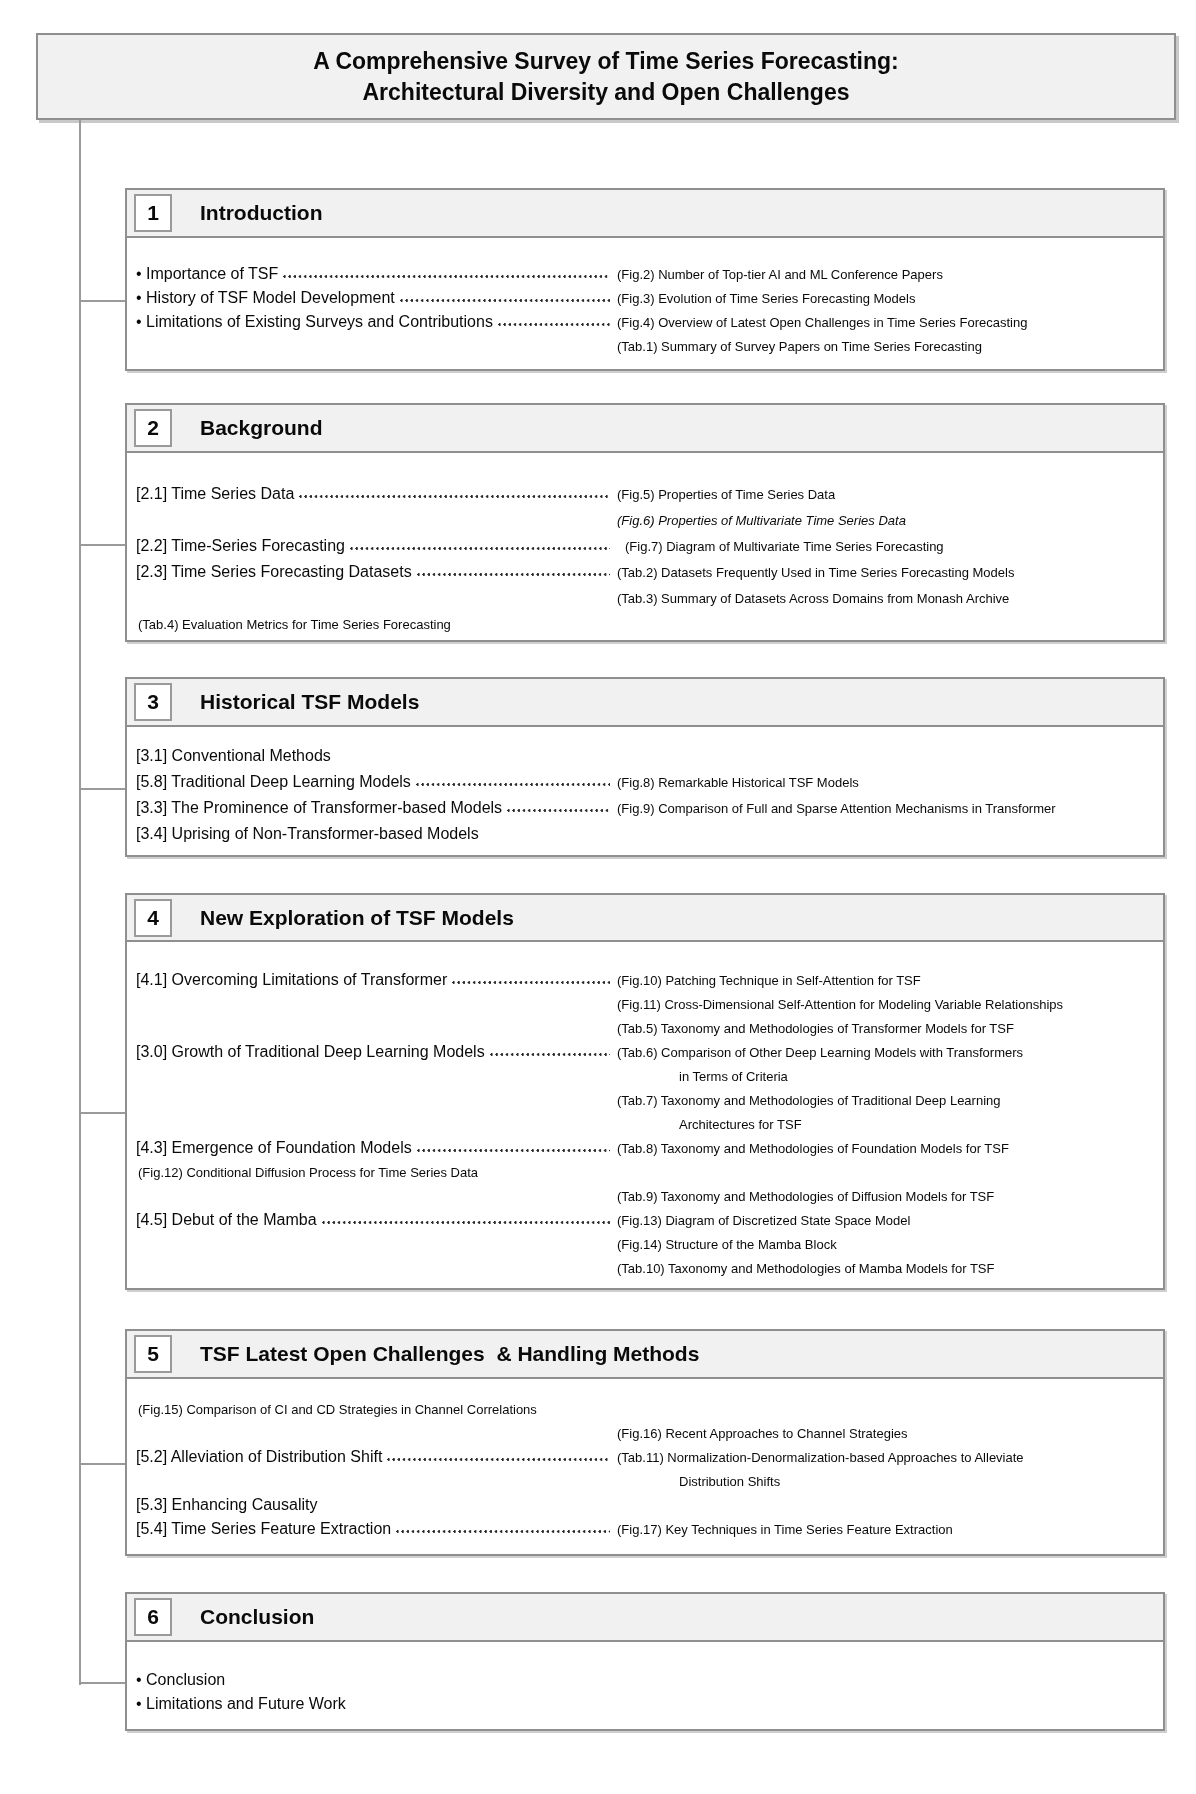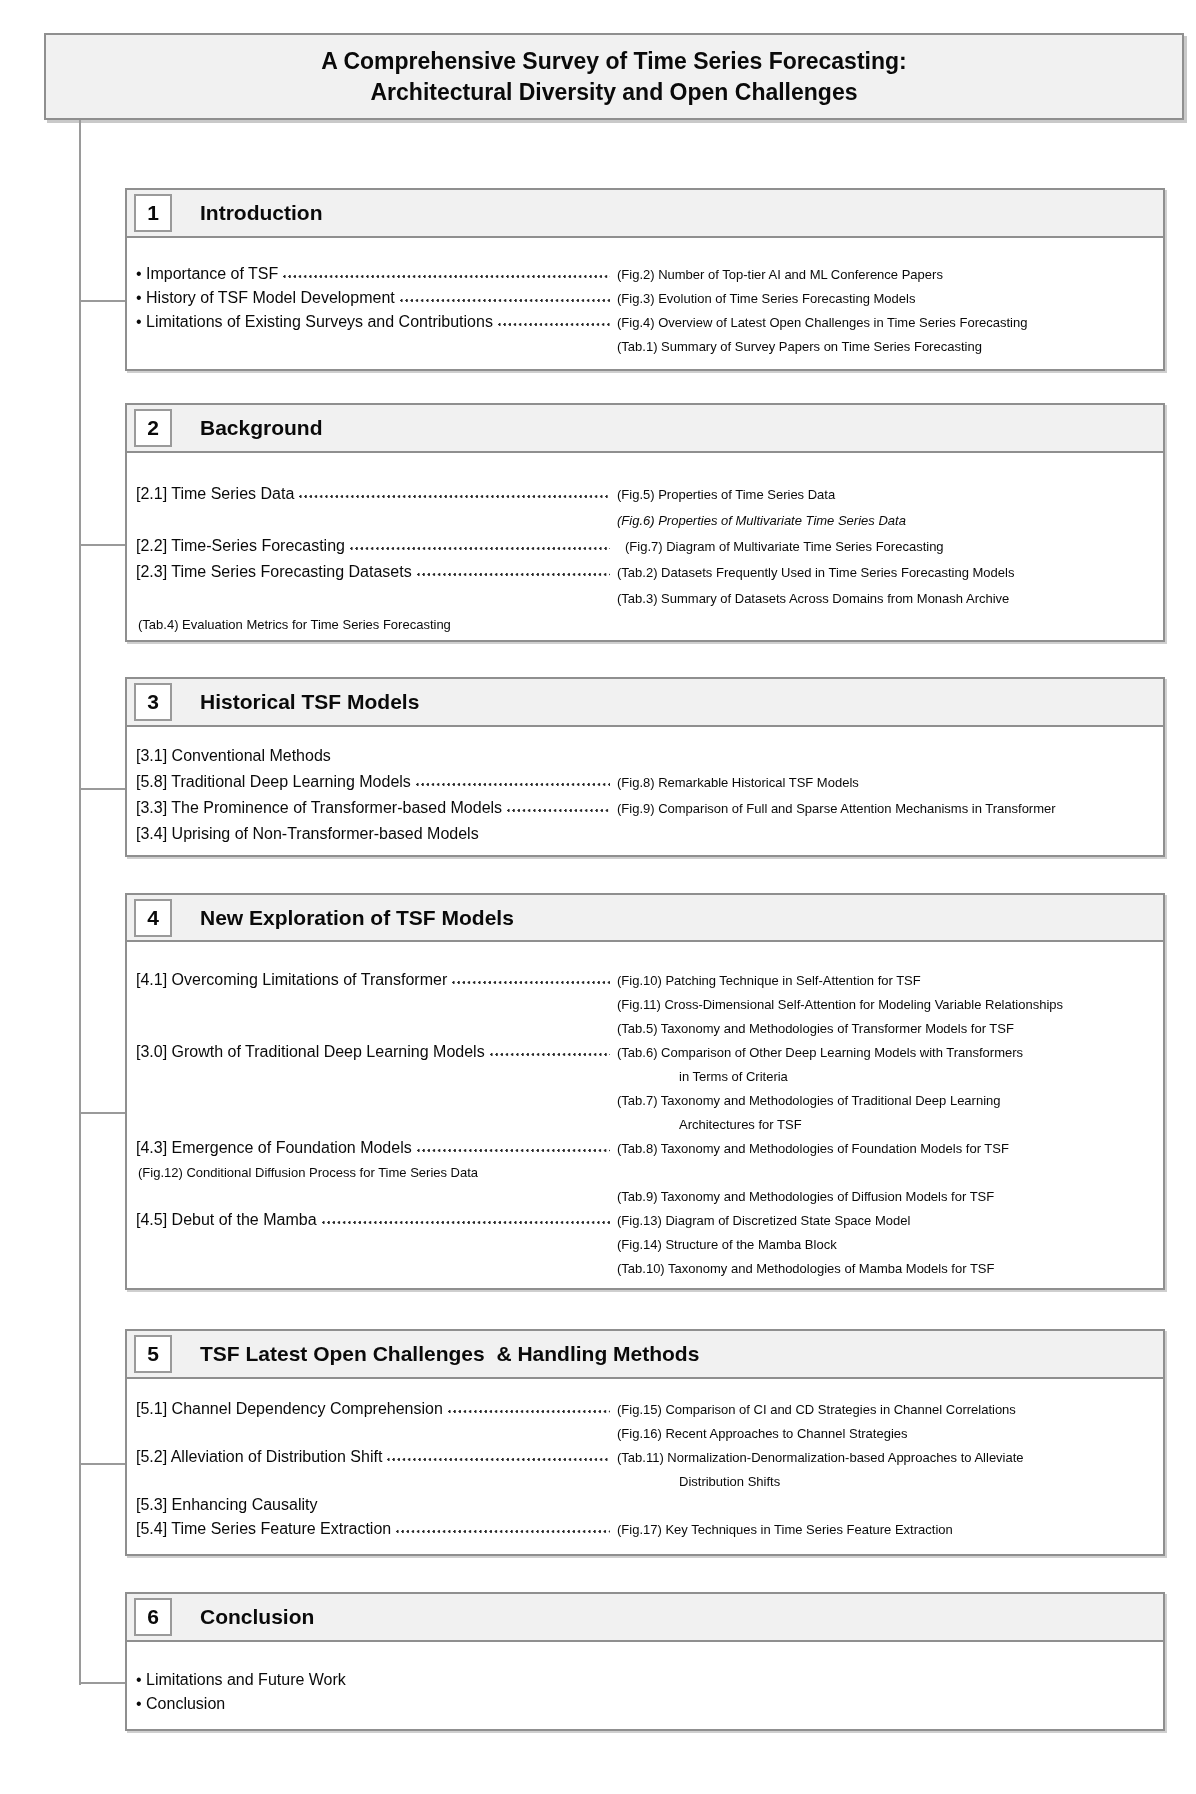--- a/index.html
+++ b/index.html
@@ -6,21 +6,21 @@
   #page{
     position:relative;
     width:1196px;height:1794px;
     background:#ffffff;
     font-family:"Liberation Sans", sans-serif;
     color:#0a0a0a;
     overflow:hidden;
   }
   
   .title-box{
-    position:absolute;left:44px;top:33px;width:1140px;height:87px;
+    position:absolute;left:36px;top:33px;width:1140px;height:87px;
     box-sizing:border-box;
     background:#f1f1f1;border:2px solid #8f8f8f;
     box-shadow:3px 3px 0 #c9c9c9;
     text-align:center;
     padding-top:11px;
   }
   .title-line{font-size:23px;font-weight:bold;line-height:31px;white-space:pre;}
   
   .trunk{position:absolute;width:2px;background:#9a9a9a;}
   .branch{position:absolute;height:2px;background:#9a9a9a;}
@@ -256,24 +256,20 @@
       </div>
   </div>
     <div class="branch" style="left: 79px; top: 1463px; width: 48px;"></div>
     <div class="section" style="top: 1329px;">
     <div class="sec-header" style="height: 48px;">
       <div class="sec-num">5</div>
       <div class="sec-title">TSF Latest Open Challenges  &amp; Handling Methods</div>
     </div>
     <div class="sec-content" style="height: 175px; padding-top: 18px;">
         <div class="row" style="height: 24px;">
-          <div class="cell-left">
-            <span class="left-text">[5.1] Channel Dependency Comprehension</span>
-            <span class="dots"></span>
-          </div>
           <div class="cell-right">(Fig.15) Comparison of CI and CD Strategies in Channel Correlations</div>
         </div>
         <div class="row" style="height: 24px;">
           <div class="cell-left"></div>
           <div class="cell-right">(Fig.16) Recent Approaches to Channel Strategies</div>
         </div>
         <div class="row" style="height: 24px;">
           <div class="cell-left">
             <span class="left-text">[5.2] Alleviation of Distribution Shift</span>
             <span class="dots"></span>
@@ -300,23 +296,23 @@
   </div>
     <div class="branch" style="left: 79px; top: 1682px; width: 48px;"></div>
     <div class="section" style="top: 1592px;">
     <div class="sec-header" style="height: 48px;">
       <div class="sec-num">6</div>
       <div class="sec-title">Conclusion</div>
     </div>
     <div class="sec-content" style="height: 87px; padding-top: 26px;">
         <div class="row" style="height: 24px;">
           <div class="cell-left">
+            <span class="left-text">• Conclusion</span>
+          </div>
+        </div>
+        <div class="row" style="height: 24px;">
+          <div class="cell-left">
             <span class="left-text">• Limitations and Future Work</span>
-          </div>
-        </div>
-        <div class="row" style="height: 24px;">
-          <div class="cell-left">
-            <span class="left-text">• Conclusion</span>
           </div>
         </div>
       </div>
   </div>
   </div>
 
 </body></html>

